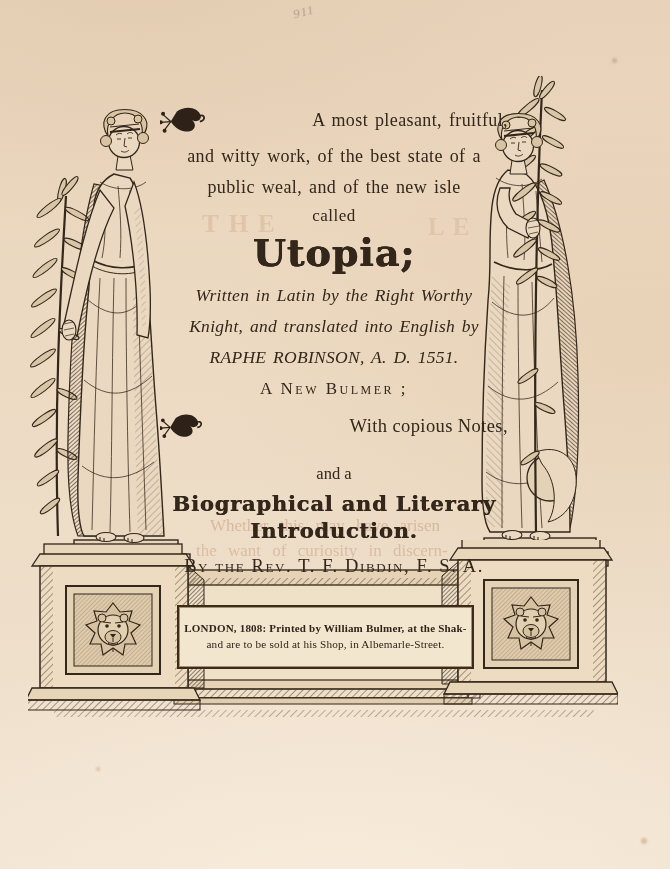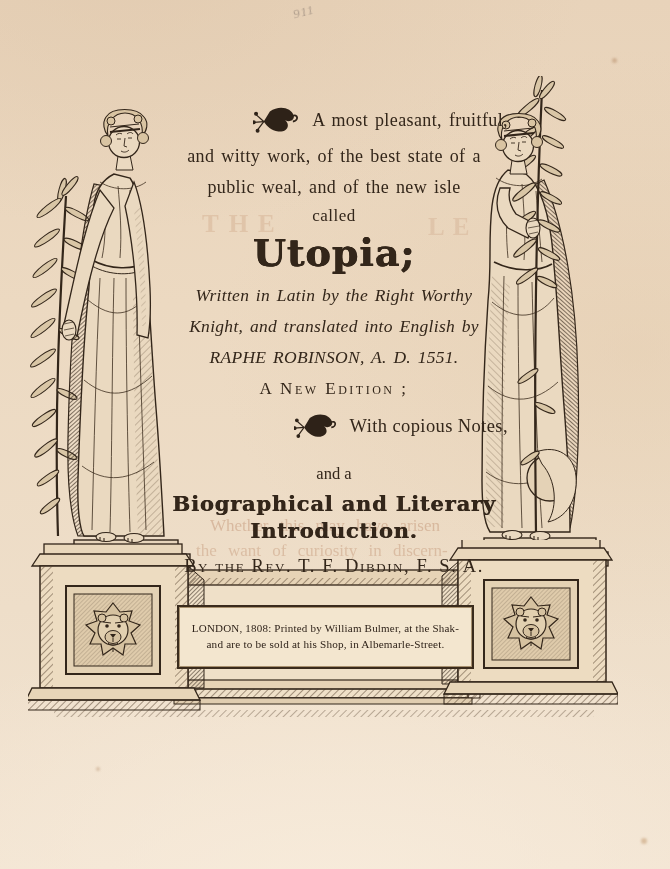--- a/index.html
+++ b/index.html
@@ -16,21 +16,21 @@
   .pencil{position:absolute;left:293px;top:4px;font-size:13px;font-style:italic;
     color:rgba(125,112,104,.5);transform:rotate(-14deg);letter-spacing:1px;filter:blur(.3px);}
   
   .ghost{position:absolute;color:rgba(188,137,106,.34);filter:blur(.7px);white-space:nowrap;}
   .ghost-the{left:202px;top:210px;font-size:25px;letter-spacing:10px;font-weight:bold;color:rgba(198,152,120,.30);}
   .ghost-le{left:428px;top:213px;font-size:25px;letter-spacing:8px;font-weight:bold;color:rgba(198,152,120,.26);}
   .ghost-l1{left:210px;top:516px;font-size:17px;word-spacing:7px;color:rgba(186,132,100,.40);}
   .ghost-l2{left:196px;top:541px;font-size:17px;word-spacing:7px;color:rgba(186,132,100,.36);}
   
   .text-col{position:absolute;left:160px;top:106px;width:348px;text-align:center;color:#33261a;}
-  .row-fleuron{display:flex;align-items:center;justify-content:flex-end;gap:13px;}
+  .row-fleuron{display:flex;align-items:center;justify-content:space-between;gap:13px;}
   .fleuron-svg{flex:0 0 auto;}
   .l-intro{font-size:18px;line-height:1;margin-top:13px;letter-spacing:.4px;word-spacing:2px;}
   .l-called{font-size:17px;margin-top:10px;letter-spacing:.5px;}
   .l-title{font-size:38px;margin-top:4px;font-weight:bold;letter-spacing:1px;
     font-family:"DejaVu Serif",serif;text-shadow:.6px 0 currentColor, 0 .4px currentColor;}
   .l-attr{font-size:17.5px;font-style:italic;margin-top:10px;letter-spacing:.3px;word-spacing:2px;}
   .l-edition{font-size:17px;font-variant:small-caps;letter-spacing:2.5px;margin-top:11px;}
   .l-notes{font-size:18.5px;letter-spacing:.4px;}
   .l-anda{font-size:16.5px;margin-top:25px;}
   .l-sub{font-size:21px;font-weight:bold;margin-top:7px;letter-spacing:.8px;
@@ -38,21 +38,21 @@
   .l-sub2{margin-top:2px;}
   .l-author{font-size:18.5px;font-variant:small-caps;letter-spacing:1.6px;margin-top:13px;}
   .mt-notes{margin-top:14px;}
   
   .statue,.pedestal{position:absolute;}
   
   .plaque{position:absolute;left:177px;top:605px;width:293px;height:60px;
     background:#f3e6cf;border:2px solid #3a2b1c;box-shadow:0 0 0 1px #a8916f inset;
     display:flex;flex-direction:column;justify-content:center;align-items:center;}
   .plaque-line{font-size:11px;line-height:1.42;color:#2f231a;white-space:nowrap;
-    letter-spacing:.2px;font-weight:normal;}
+    letter-spacing:.2px;font-weight:bold;}
   .plaque-line.norm{font-weight:normal;font-size:11.2px;}
 </style>
 </head>
 <body>
 
 <div class="page">
 
   <div class="fox" style="left:612px;top:58px;width:5px;height:5px;background:rgba(160,110,70,.35);"></div>
   <div class="fox" style="left:96px;top:767px;width:4px;height:4px;background:rgba(160,110,70,.3);"></div>
   <div class="fox" style="left:641px;top:838px;width:6px;height:6px;background:rgba(170,115,60,.35);"></div>
@@ -346,21 +346,21 @@
       </svg>
       <span class="l-intro" style="margin-top:0;">A most pleasant, fruitful,</span>
     </div>
     <div class="l-intro">and witty work, of the best state of a</div>
     <div class="l-intro">public weal, and of the new isle</div>
     <div class="l-called">called</div>
     <div class="l-title">Utopia;</div>
     <div class="l-attr">Written in Latin by the Right Worthy</div>
     <div class="l-attr">Knight, and translated into English by</div>
     <div class="l-attr">RAPHE ROBINSON, A. D. 1551.</div>
-    <div class="l-edition">A New Edition ;</div>
+    <div class="l-edition">A New Bulmer ;</div>
     <div class="row-fleuron mt-notes">
       <svg class="fleuron-svg" width="43" height="26" viewBox="0 0 60 36">
         <path d="M22,7 C34,-2 50,2 53,12 C55,18 47,22 42,18 C50,26 43,34 33,33 C24,32 18,26 14,20 Z" fill="#2e2218"></path>
         <path d="M51,13 C59,9 60,19 52,20" fill="none" stroke="#2e2218" stroke-width="2.4"></path>
         <g stroke="#2e2218" stroke-width="1.6" fill="#2e2218">
           <line x1="14" y1="20" x2="4" y2="11"></line>
             <line x1="14" y1="20" x2="1" y2="21"></line>
             <line x1="14" y1="20" x2="6" y2="31"></line>
           <circle cx="4" cy="10" r="1.8"></circle>
             <circle cx="1" cy="21" r="1.8"></circle>

